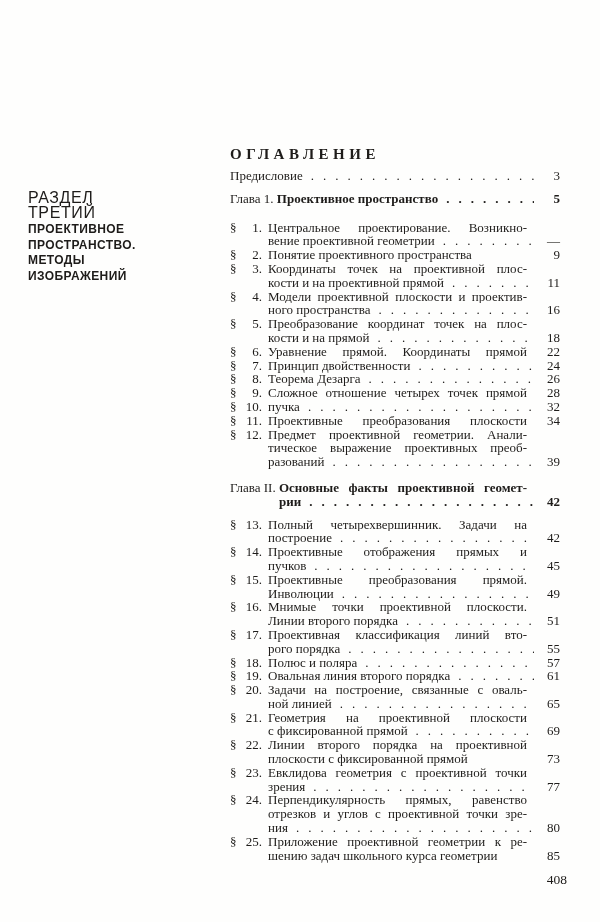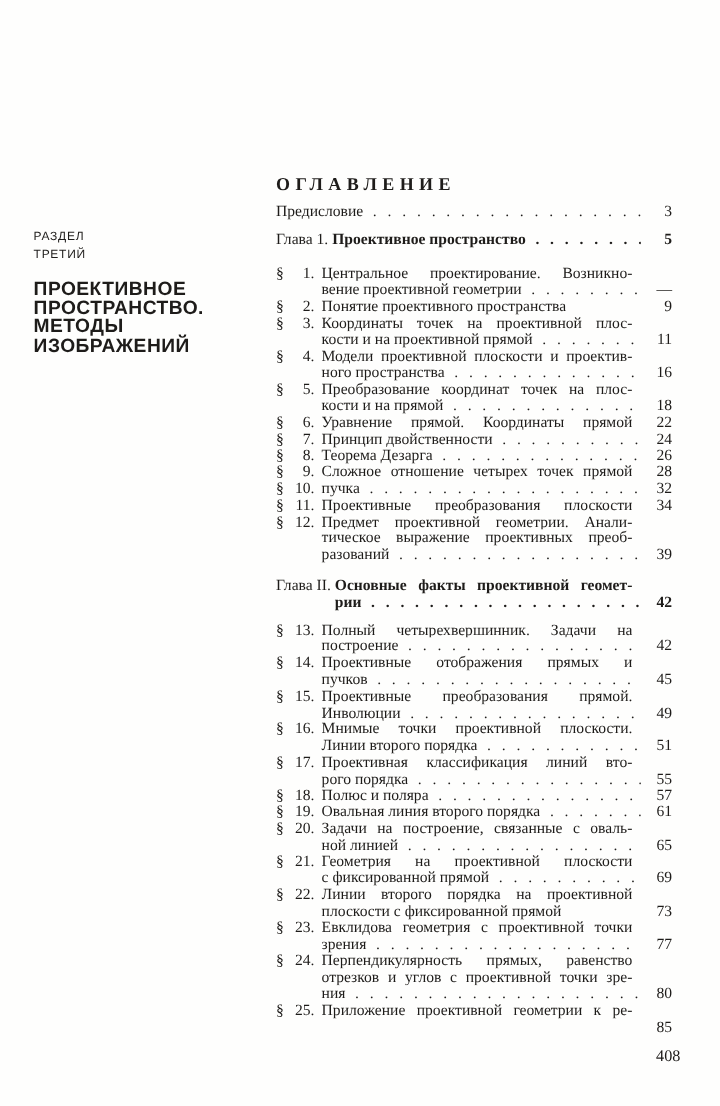--- a/index.html
+++ b/index.html
@@ -14,22 +14,22 @@
     font-family: "Liberation Serif", "DejaVu Serif", serif;
     font-size: 13px;
     overflow: hidden;
   }
 
   
   .sidebar {
     position: absolute; left: 28px; top: 191px; width: 170px;
     font-family: "Liberation Sans", "DejaVu Sans", sans-serif;
   }
-  .part-label { font-size: 10px; line-height: 14.5px; letter-spacing: 0.6px; font-weight: 400; }
-  .part-title { margin-top: 14px; font-size: 16px; line-height: 15.5px; font-weight: 700; letter-spacing: 0.4px; }
+  .part-label { font-size: 16px; line-height: 14.5px; letter-spacing: 0.6px; font-weight: 400; }
+  .part-title { margin-top: 2px; font-size: 12px; line-height: 15.5px; font-weight: 700; letter-spacing: 0.4px; }
 
   
   .toc-title {
     position: absolute; left: 230px; top: 146px;
     font-size: 15px; font-weight: 700; letter-spacing: 4.5px;
     white-space: nowrap;
   }
   .entries {
     position: absolute; left: 230px; top: 169px; width: 330px;
     line-height: 13.8px;
@@ -443,20 +443,21 @@
         </div>
       </div>
       <div class="entry section">
         <span class="marker">
           <span>§</span>
           <span>25.</span>
         </span>
         <div class="body">
           <div class="line jl">Приложение проективной геометрии к ре-</div>
           <div class="line lastline">
+            <span class="lt">шению задач школьного курса геометрии</span>
             <span class="spacer"></span>
             <span class="page-num">85</span>
           </div>
         </div>
       </div>
     </div>
 
   <div class="folio">408</div>
 
 </div>

